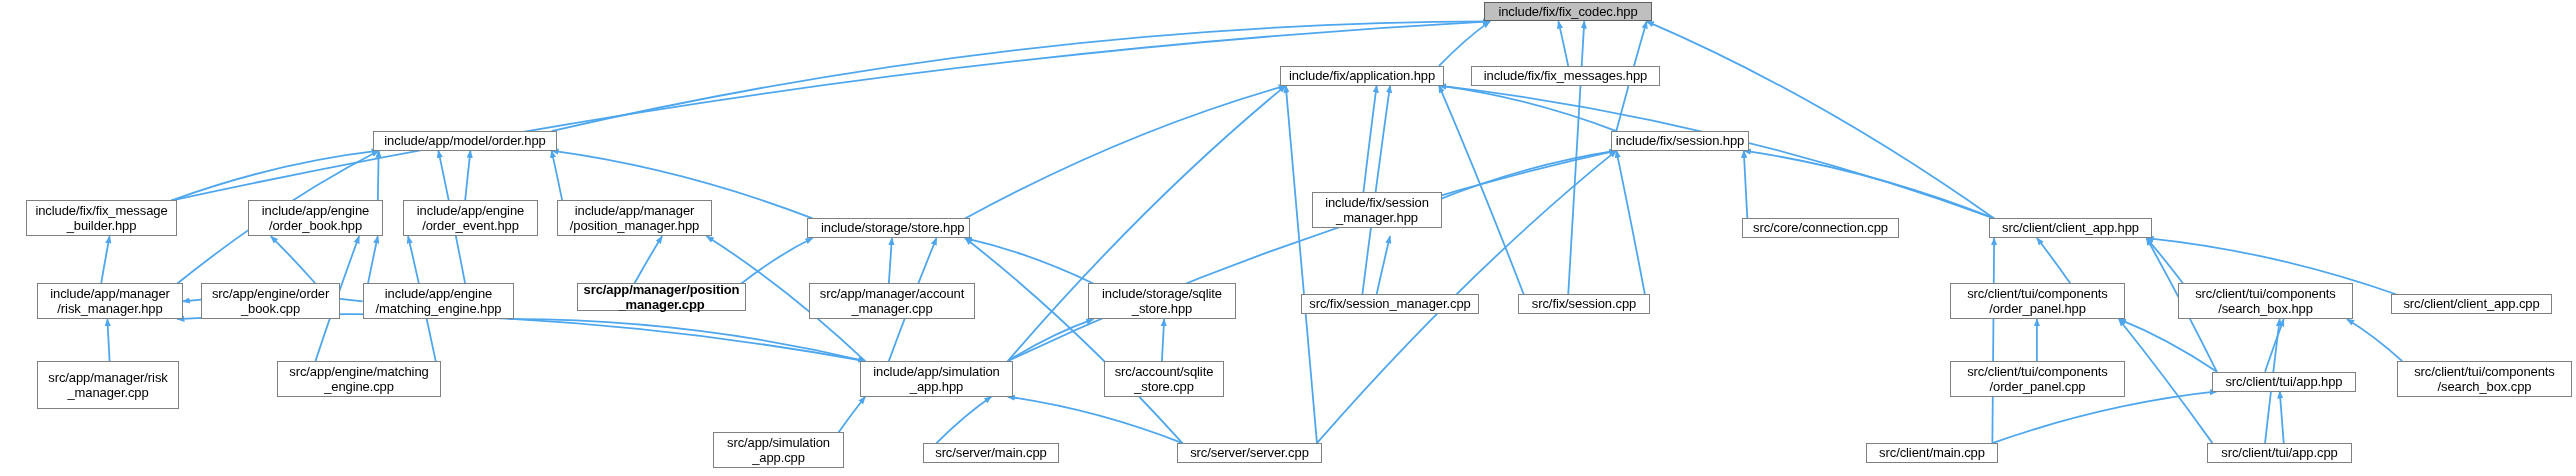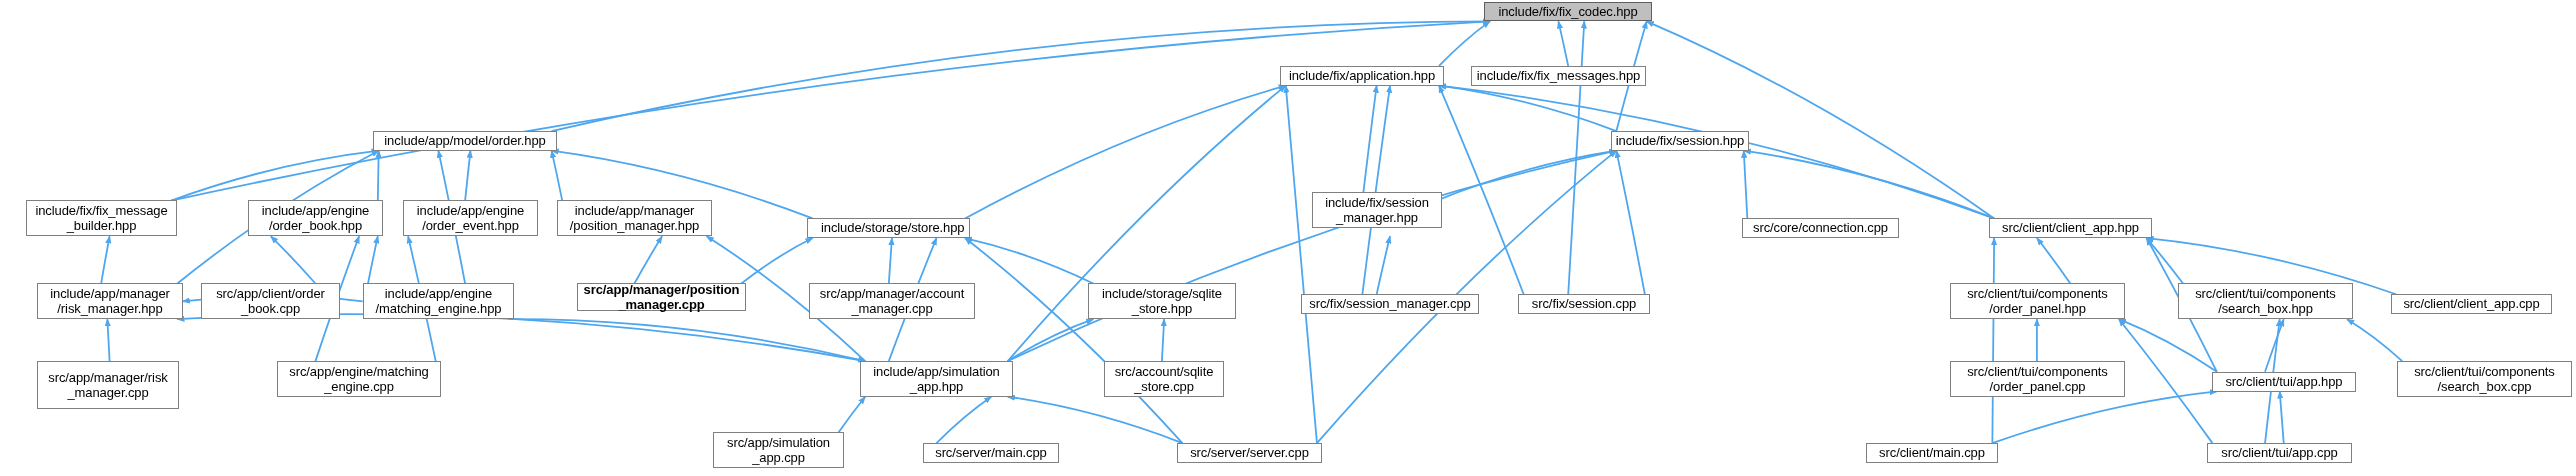--- a/index.html
+++ b/index.html
@@ -119,39 +119,39 @@
       <path d="M2236,497 Q2237,376.47979130829276 2238,267" stroke="#4da6ee" stroke-width="2" fill="none" marker-end="url(#ah)"></path>
       <path d="M2488,417 Q2448.5,337.93123900923143 2409,267" stroke="#4da6ee" stroke-width="2" fill="none" marker-end="url(#ah)"></path>
       <path d="M2323.5,318 Q2304.75,290.98073175508733 2286,267" stroke="#4da6ee" stroke-width="2" fill="none" marker-end="url(#ah)"></path>
       <path d="M2450,318 Q2429.5,290.92951217769763 2409,267" stroke="#4da6ee" stroke-width="2" fill="none" marker-end="url(#ah)"></path>
       <path d="M2563,497 Q2560.75,466.6038166309542 2558.5,439" stroke="#4da6ee" stroke-width="2" fill="none" marker-end="url(#ah)"></path>
       <path d="M2236,497 Q2362,452.4846914307191 2488,439" stroke="#4da6ee" stroke-width="2" fill="none" marker-end="url(#ah)"></path>
     </svg>
   <div id="node-layer">
       <div class="node root" style="left: 1484px; top: 1.8px; width: 168px; height: 19.6px;"><span class="node-label">include/fix/fix_codec.hpp</span></div>
       <div class="node" style="left: 1280px; top: 66px; width: 164px; height: 19.6px;"><span class="node-label">include/fix/application.hpp</span></div>
-      <div class="node" style="left: 1471px; top: 66px; width: 175px; height: 19.6px;"><span class="node-label">include/fix/fix_messages.hpp</span></div>
+      <div class="node" style="left: 1471px; top: 66px; width: 189px; height: 19.6px;"><span class="node-label">include/fix/fix_messages.hpp</span></div>
       <div class="node" style="left: 1611px; top: 131px; width: 138px; height: 19.6px;"><span class="node-label">include/fix/session.hpp</span></div>
       <div class="node" style="left: 373px; top: 131px; width: 184px; height: 19.6px;"><span class="node-label">include/app/model/order.hpp</span></div>
       <div class="node" style="left: 26px; top: 200px; width: 151px; height: 36px;"><span class="node-label">include/fix/fix_message
 _builder.hpp</span></div>
       <div class="node" style="left: 248px; top: 200px; width: 135px; height: 36px;"><span class="node-label">include/app/engine
 /order_book.hpp</span></div>
       <div class="node" style="left: 403px; top: 200px; width: 135px; height: 36px;"><span class="node-label">include/app/engine
 /order_event.hpp</span></div>
       <div class="node" style="left: 557px; top: 200px; width: 155px; height: 36px;"><span class="node-label">include/app/manager
 /position_manager.hpp</span></div>
       <div class="node" style="left: 807px; top: 218px; width: 163px; height: 19.6px; justify-content: flex-end;"><span class="node-label">include/storage/store.hpp</span></div>
       <div class="node" style="left: 1312px; top: 192px; width: 130px; height: 36px;"><span class="node-label">include/fix/session
 _manager.hpp</span></div>
       <div class="node" style="left: 1742px; top: 218px; width: 157px; height: 19.6px; text-align: right;"><span class="node-label">src/core/connection.cpp</span></div>
       <div class="node" style="left: 1989px; top: 218px; width: 163px; height: 19.6px;"><span class="node-label">src/client/client_app.hpp</span></div>
       <div class="node" style="left: 37px; top: 283px; width: 146px; height: 36px;"><span class="node-label">include/app/manager
 /risk_manager.hpp</span></div>
-      <div class="node" style="left: 201px; top: 283px; width: 139px; height: 36px;"><span class="node-label">src/app/client/order
+      <div class="node" style="left: 201px; top: 283px; width: 139px; height: 36px;"><span class="node-label">src/app/engine/order
 _book.cpp</span></div>
       <div class="node" style="left: 363px; top: 283px; width: 151px; height: 36px;"><span class="node-label">include/app/engine
 /matching_engine.hpp</span></div>
       <div class="node" style="left: 577px; top: 283px; width: 169px; height: 28px; font-weight: bold;"><span class="node-label">src/app/manager/position
 _manager.cpp</span></div>
       <div class="node" style="left: 809px; top: 283px; width: 166px; height: 36px;"><span class="node-label">src/app/manager/account
 _manager.cpp</span></div>
       <div class="node" style="left: 1088px; top: 283px; width: 148px; height: 36px;"><span class="node-label">include/storage/sqlite
 _store.hpp</span></div>
       <div class="node" style="left: 1301px; top: 294px; width: 178px; height: 19.6px;"><span class="node-label">src/fix/session_manager.cpp</span></div>

